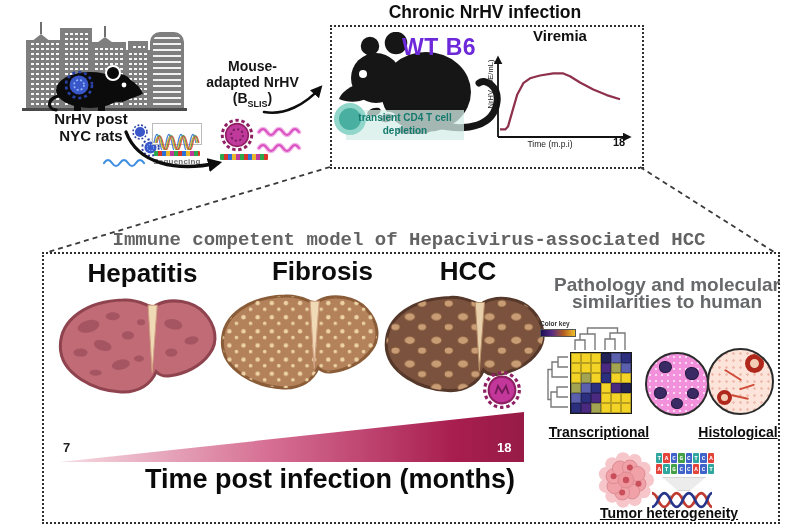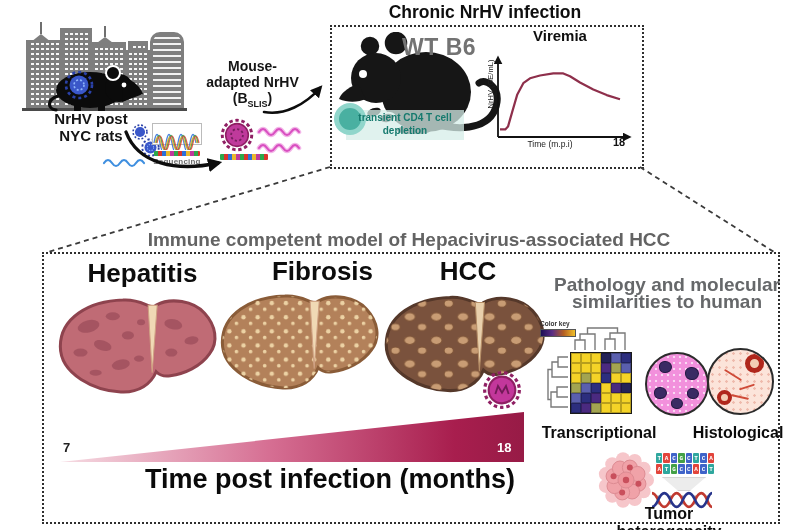--- a/index.html
+++ b/index.html
@@ -16,34 +16,34 @@
   .roof{position:absolute;background:#7e7e7e;clip-path:polygon(0 100%,50% 0,100% 100%);}
   .ant{position:absolute;width:2px;background:#6f6f6f;}
   .ground{position:absolute;background:#4a4a4a;}
 
   
   .lbl-rats{font-size:15px;font-weight:600;line-height:17px;color:#151515;}
   .lbl-seq{font-size:8px;font-weight:700;color:#6b6b6b;letter-spacing:.2px;}
   .lbl-adapted{font-size:14px;font-weight:600;line-height:16px;color:#151515;}
   .lbl-adapted sub{font-size:9px;}
   .box-title{font-size:17.5px;font-weight:700;color:#0e0e0e;}
-  .strain{font-size:23px;font-weight:800;color:#737373;letter-spacing:.5px;}
+  .strain{font-size:23px;font-weight:800;color:#6d28d9;letter-spacing:.5px;}
   .depl{font-size:10px;font-weight:700;color:#157a6e;line-height:12.5px;}
   .depl-bg{background:rgba(213,237,232,.75);}
   .vir-title{font-size:15px;font-weight:700;color:#0e0e0e;}
   .vir-ylab{font-size:7.5px;color:#222;}
   .vir-xlab{font-size:8.5px;color:#222;}
   .vir-xmax{font-size:11px;font-weight:700;color:#111;}
-  .model-title{font-size:19px;font-weight:700;color:#636363;}
+  .model-title{font-size:19px;font-weight:700;color:#636363;font-family:Liberation Mono, monospace;}
   .stage-lbl{font-size:26px;font-weight:600;color:#0c0c0c;}
   .tl-start{font-size:13px;font-weight:700;color:#222;}
   .tl-end{font-size:13px;font-weight:700;color:#fff;}
   .tl-label{font-size:27px;font-weight:600;color:#0a0a0a;}
   .sim-title{font-size:19px;font-weight:700;color:#66686a;line-height:17px;}
-  .sim-sub{font-size:16px;font-weight:700;color:#0c0c0c;}
+  .sim-sub{font-size:14px;font-weight:700;color:#0c0c0c;text-decoration:underline;}
   .ckey{font-size:6.5px;font-weight:700;color:#333;}
 
   
   .dotted-box{position:absolute;border:2.2px dotted #2e2e2e;background:transparent;}
 
   
   .seqbar{position:absolute;height:5px;border-radius:1px;
     background:repeating-linear-gradient(90deg,#2da84a 0 4px,#d8352b 4px 8px,#2d6fd8 8px 12px,#e8b92e 12px 16px,#c03a9b 16px 20px);}
 
   

